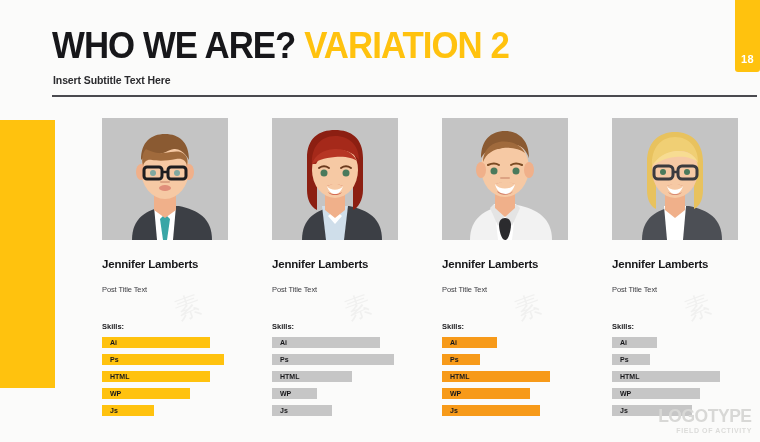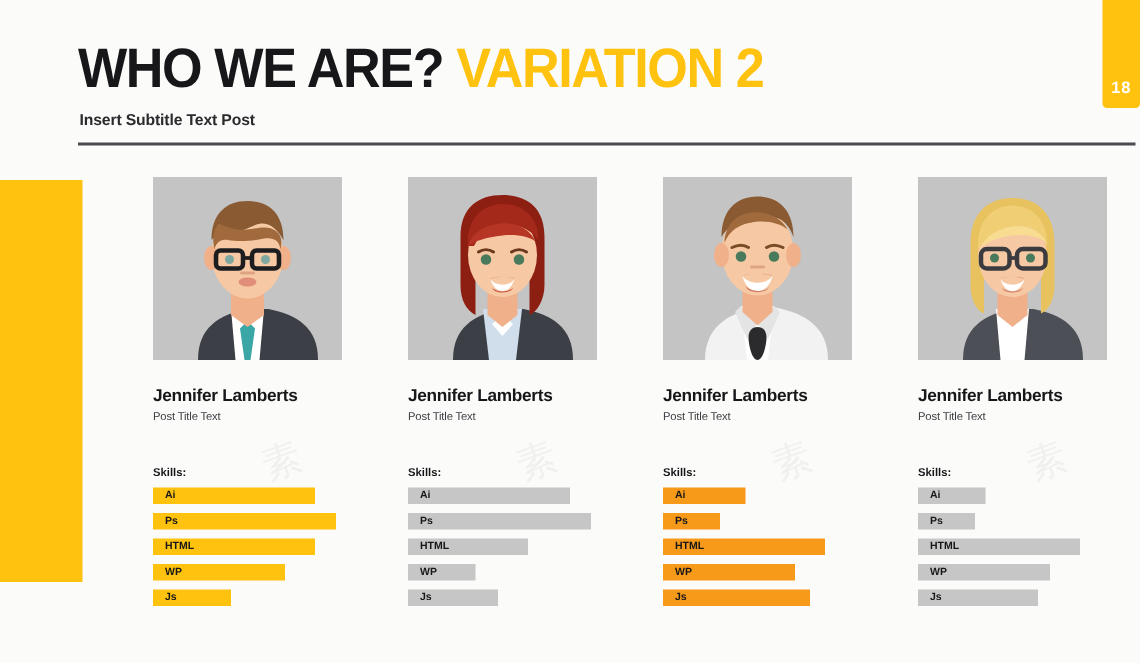--- a/index.html
+++ b/index.html
@@ -58,21 +58,21 @@
     width:126px;height:122px;background:#c4c4c4;
     overflow:hidden;position:relative;
   }
   .avatar svg{display:block;width:126px;height:122px;}
 
   .person-name{
     margin-top:18px;font-size:11.5px;font-weight:bold;
     color:#17171a;letter-spacing:-.2px;
   }
   .person-role{
-    margin-top:3px;font-size:7.5px;color:#3d3d42;letter-spacing:-.1px;
+    margin-top:15px;font-size:7.5px;color:#3d3d42;letter-spacing:-.1px;
   }
   .skills-label{
     margin-top:28px;font-size:7.5px;font-weight:bold;color:#17171a;
   }
   .bars{margin-top:6px;}
   .bar{
     height:11px;margin-bottom:6px;display:flex;align-items:center;
   }
   .bar-label{
     font-size:7px;font-weight:bold;color:#17171a;
@@ -107,21 +107,21 @@
 <div class="slide">
 
   <div class="page-badge">
     <span>18</span>
   </div>
 
   <div class="title">
     <span class="t-dark">WHO WE ARE?</span>
     <span class="t-accent">VARIATION 2</span>
   </div>
-  <div class="subtitle">Insert Subtitle Text Post</div>
+  <div class="subtitle">Insert Subtitle Text Here</div>
   <div class="rule"></div>
 
   <div class="side-block"></div>
 
   <div class="wm" style="left:175px;top:125px;">素</div>
   <div class="wm" style="left:345px;top:125px;">素</div>
   <div class="wm" style="left:515px;top:125px;">素</div>
   <div class="wm" style="left:685px;top:125px;">素</div>
   <div class="wm" style="left:175px;top:290px;">素</div>
   <div class="wm" style="left:345px;top:290px;">素</div>
@@ -300,14 +300,18 @@
           <span class="bar-label">WP</span>
           </div>
         <div class="bar" style="width:80px;background:#c6c6c6;">
           <span class="bar-label">Js</span>
           </div>
       </div>
     </div>
 
   </div>
 
+  <div class="logo">
+    <div class="logo-main">LOGOTYPE</div>
+    <div class="logo-sub">FIELD OF ACTIVITY</div>
+  </div>
 
 </div>
 
 </body></html>

